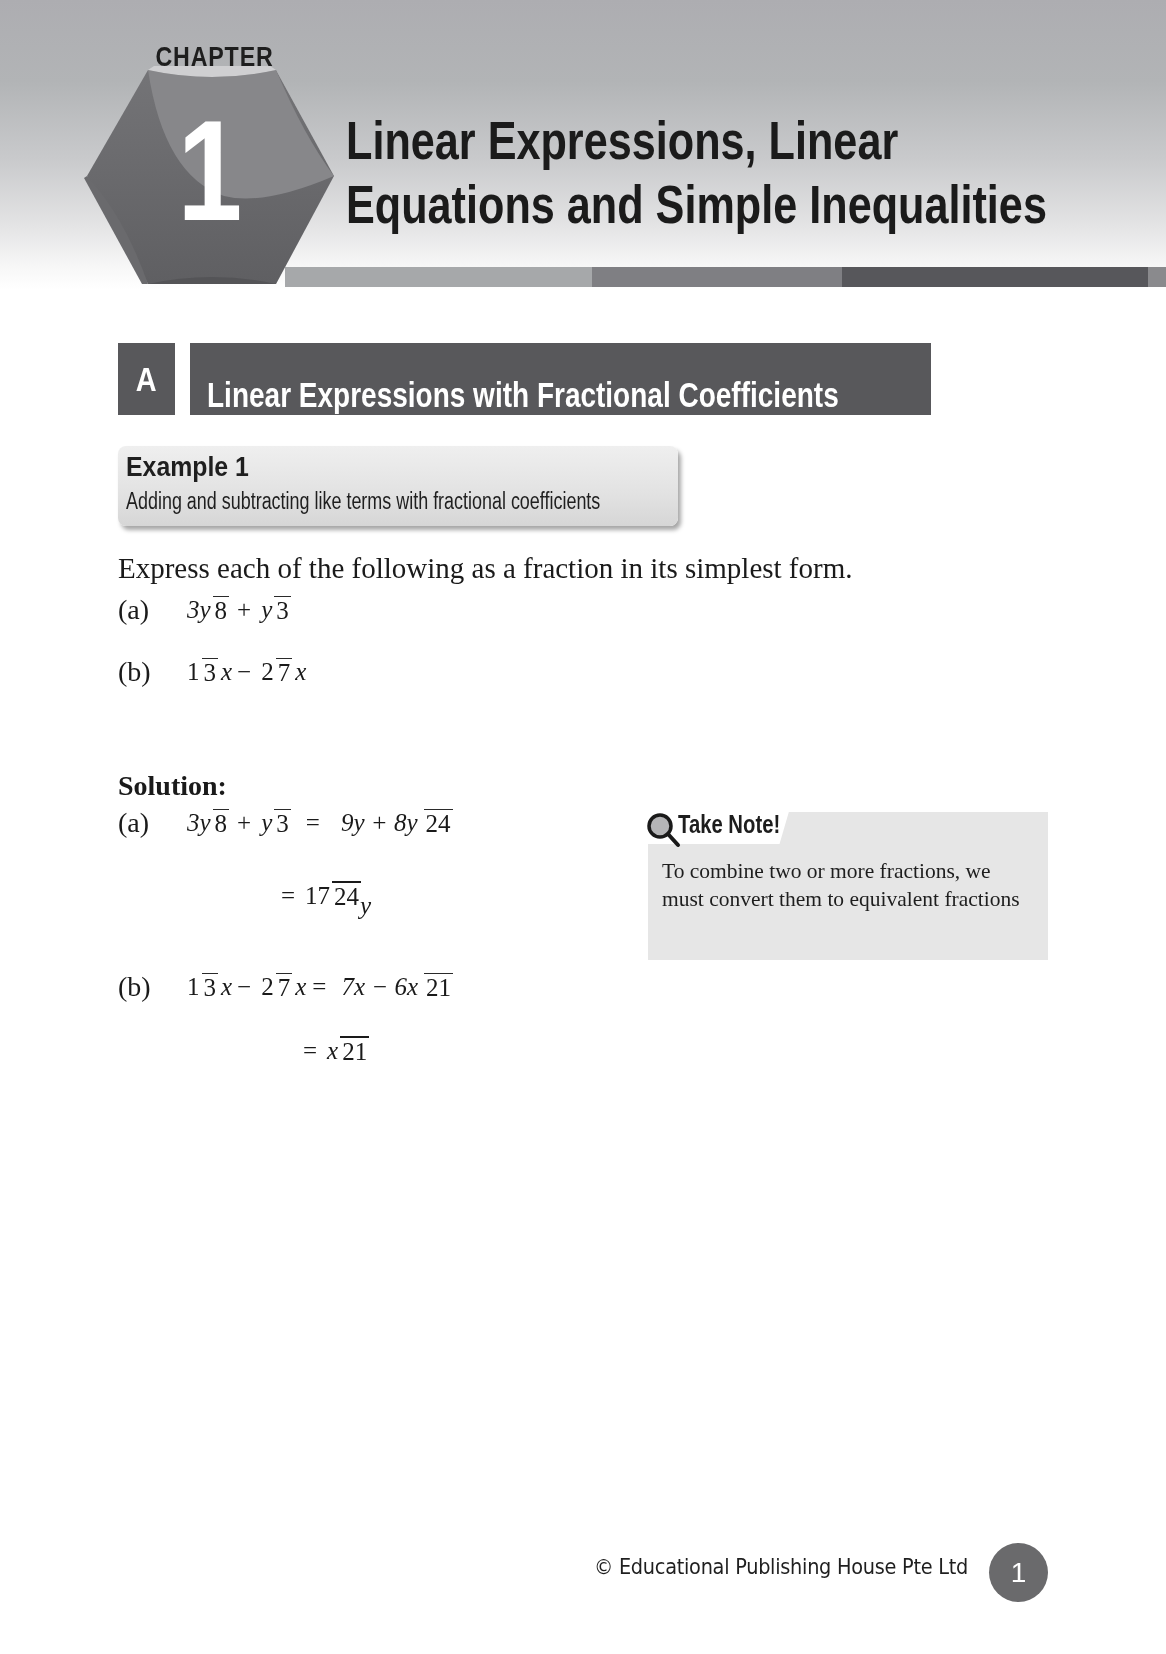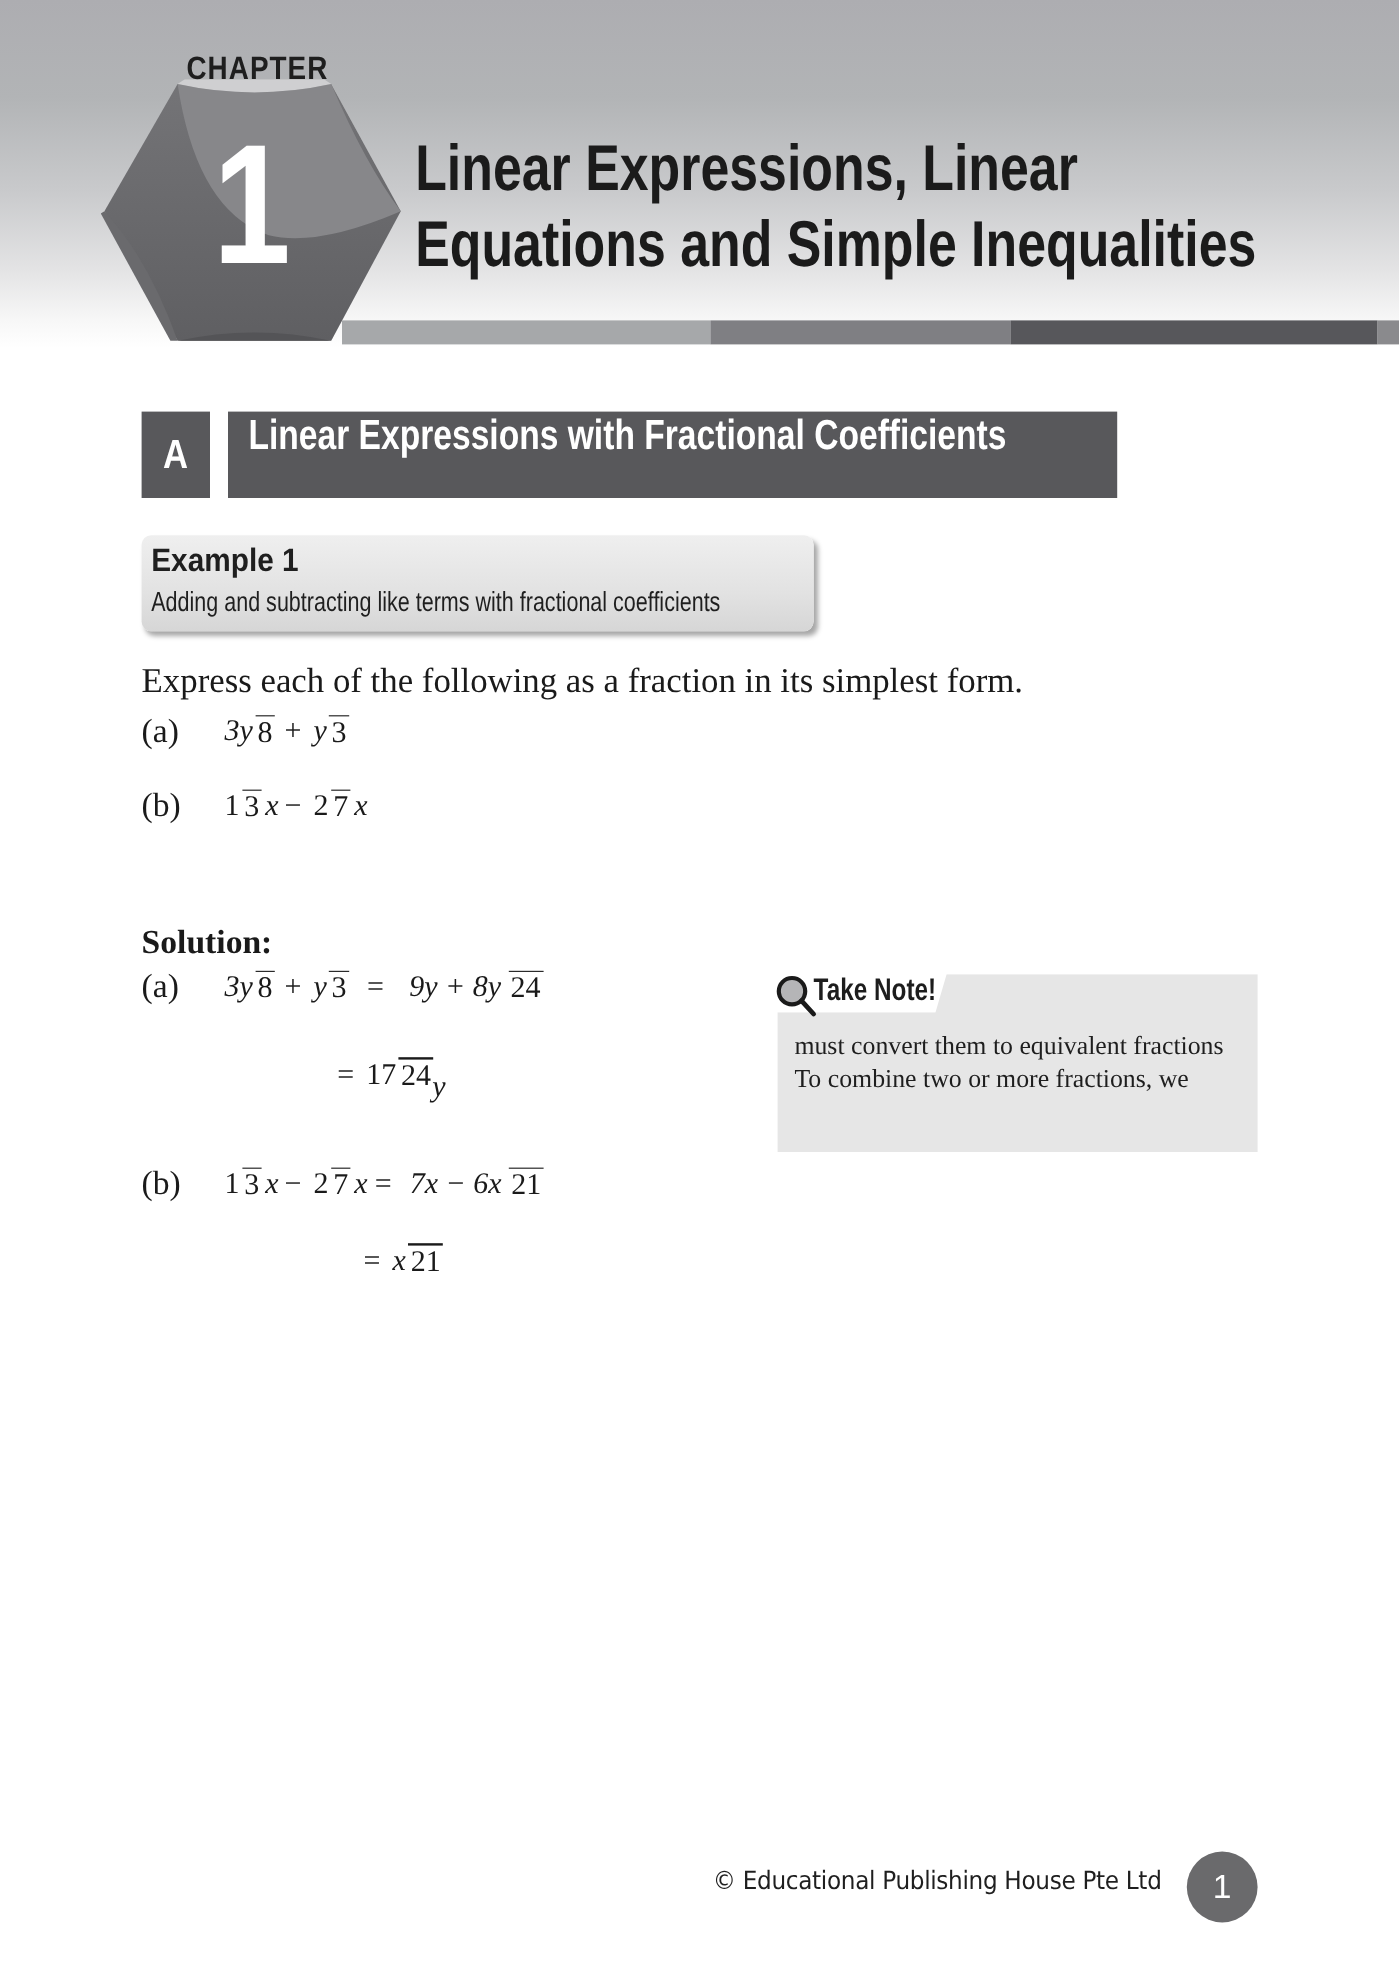--- a/index.html
+++ b/index.html
@@ -45,21 +45,21 @@
   .section-letter-box {
     left: 118px; top: 343px; width: 57px; height: 72px; background: #58585b;
     display: flex; align-items: center; justify-content: center;
   }
   .section-letter {
     font-family: "Liberation Sans", sans-serif; font-weight: bold;
     font-size: 34px; color: #ffffff; transform: scaleX(0.85);
   }
   .section-title-box {
     left: 190px; top: 343px; width: 741px; height: 72px; background: #58585b;
-    display: flex; align-items: flex-start;
+    display: flex; align-items: flex-end;
   }
   .section-title {
     margin-left: 17px;
     font-family: "Liberation Sans", sans-serif; font-weight: bold;
     font-size: 35px; color: #ffffff; white-space: nowrap;
     transform: scaleX(0.80); transform-origin: left center;
   }
 
   
   .example-box {
@@ -281,20 +281,20 @@
 </div>
 
 <div class="abs note-box"></div>
 <div class="abs note-tab"></div>
 <svg class="abs note-icon" viewBox="0 0 36 36">
   <circle cx="14" cy="14" r="11" fill="#b5b5b7" stroke="#1a1a1a" stroke-width="3.5"></circle>
   <line x1="22" y1="22" x2="32" y2="33" stroke="#1a1a1a" stroke-width="4" stroke-linecap="round"></line>
 </svg>
 <div class="abs note-title">Take Note!</div>
 <div class="abs note-text">
+  <span class="note-line">To combine two or more fractions, we</span>
   <span class="note-line">must convert them to equivalent fractions</span>
-  <span class="note-line">To combine two or more fractions, we</span>
 </div>
 
 <div class="abs footer-text">© Educational Publishing House Pte Ltd</div>
 <div class="abs page-badge">
   <span class="page-number">1</span>
 </div>
 
 </body></html>

